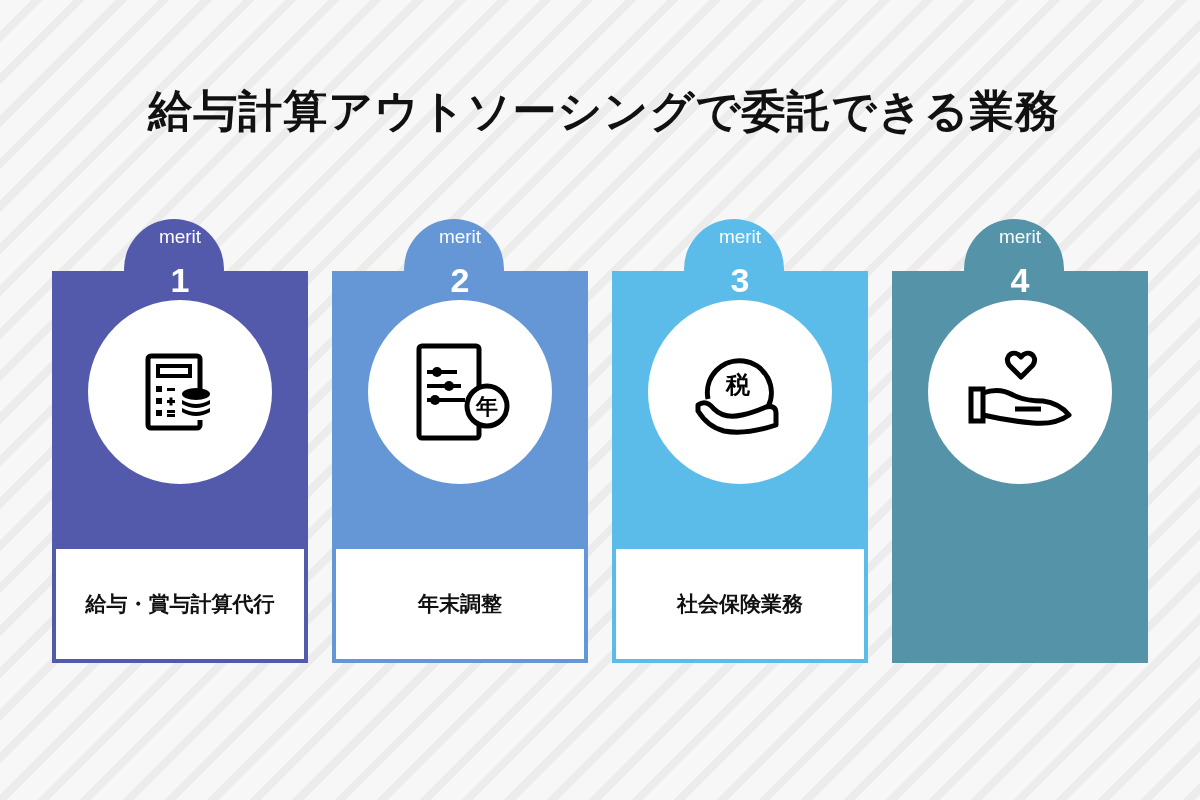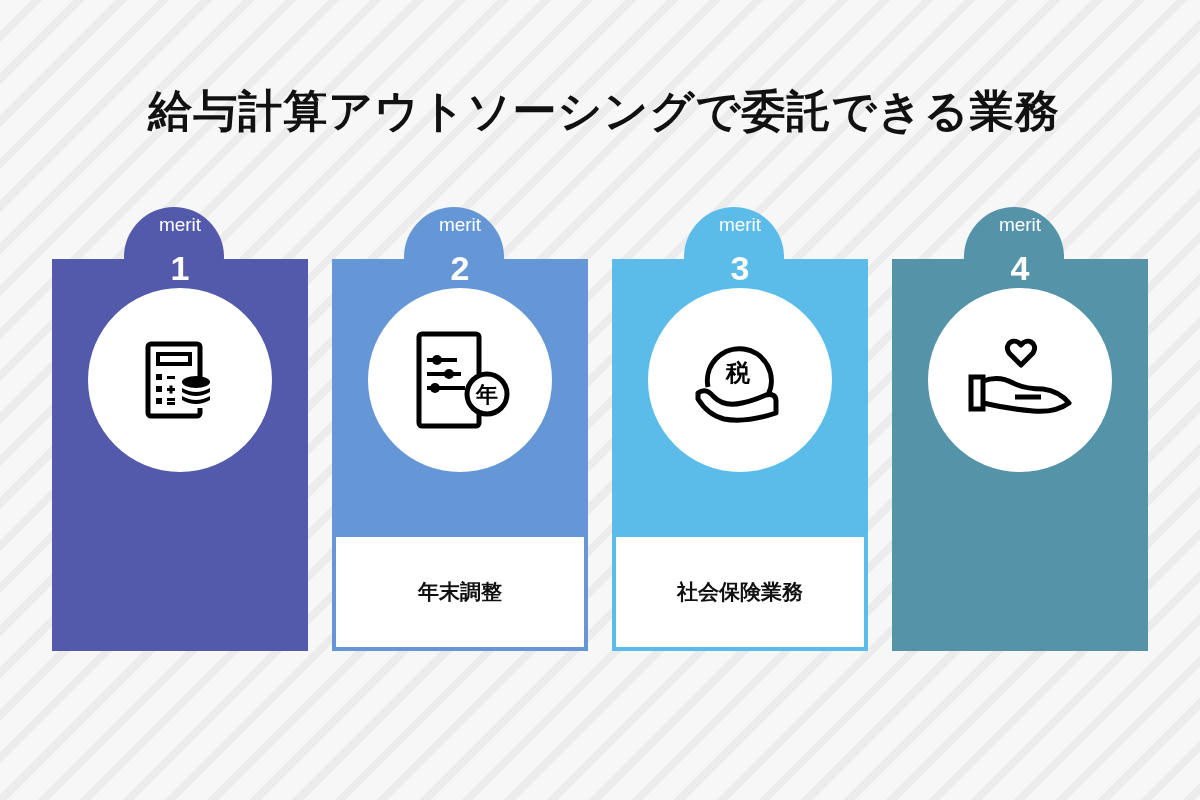--- a/index.html
+++ b/index.html
@@ -6,21 +6,21 @@
   body {
     width: 1200px; height: 800px; overflow: hidden; position: relative;
     background-color: #f3f3f3;
     background-image: repeating-linear-gradient(135deg, #f7f7f7 0px, #f7f7f7 22px, #ececec 22px, #ececec 30px);
     font-family: "DejaVu Sans", "Liberation Sans", sans-serif;
   }
   .title {
     position: absolute; left: 0; top: 82px; width: 1176px; text-align: center;
     font-size: 44px; font-weight: bold; color: #111; letter-spacing: 1px; margin-left: 16px;
   }
-  .card { position: absolute; top: 259px; width: 256px; height: 392px; }
+  .card { position: absolute; top: 271px; width: 256px; height: 392px; }
   .tab {
     position: absolute; top: -52px; left: 72px; width: 100px; height: 100px;
     border-radius: 50%;
   }
   .panel { position: absolute; left: 0; top: 0; width: 256px; height: 392px; }
   .merit {
     position: absolute; top: -45px; left: 0; width: 256px; text-align: center;
     color: #fff; font-size: 19px; font-family: "Liberation Sans", sans-serif;
   }
   .num {
@@ -59,20 +59,21 @@
       <rect x="27" y="48" width="8" height="3" fill="#000"></rect>
         <rect x="29.5" y="45.5" width="3" height="8" fill="#000"></rect>
       <rect x="27" y="58" width="8" height="3" fill="#000"></rect>
         <rect x="27" y="62" width="8" height="3" fill="#000"></rect>
       <rect x="38" y="38" width="34" height="30" fill="#fff"></rect>
       <ellipse cx="56" cy="42" rx="14" ry="6" fill="#000"></ellipse>
       <path d="M42 48 q14 8 28 0 v4 q-14 8 -28 0z" fill="#000"></path>
       <path d="M42 56 q14 8 28 0 v4 q-14 8 -28 0z" fill="#000"></path>
     </svg>
   </div>
+  <div class="label-box">給与・賞与計算代行</div>
 </div>
 
 <div class="card" style="left:332px">
   <div class="tab" style="background:#6597d6"></div>
   <div class="panel" style="background:#6597d6"></div>
   <div class="merit">merit</div>
   <div class="num">2</div>
   <div class="circle">
     <svg width="110" height="100" viewBox="0 0 110 100">
       <rect x="14" y="4" width="60" height="92" rx="3" fill="none" stroke="#000" stroke-width="5"></rect>

